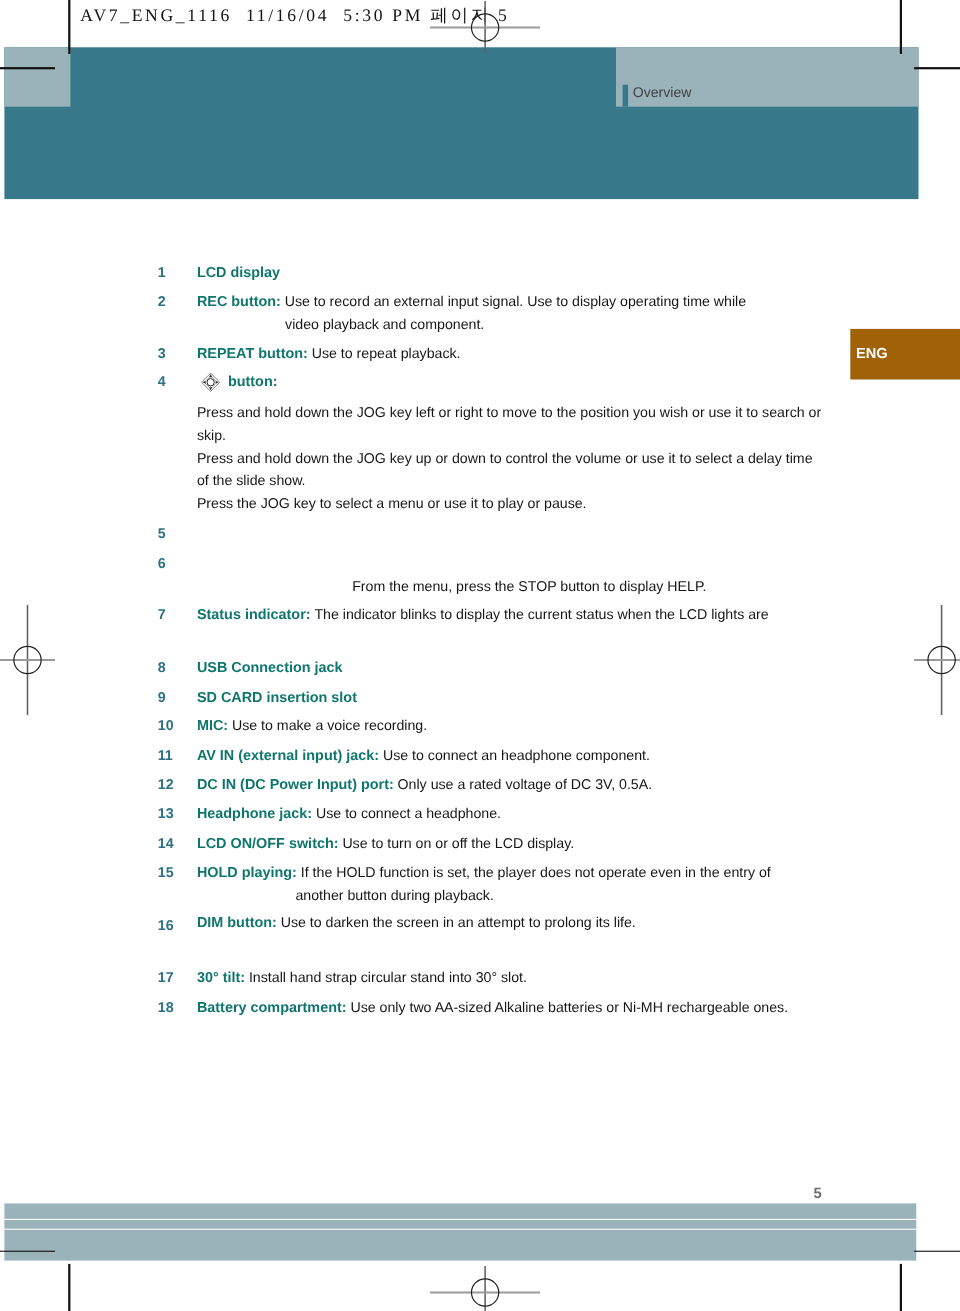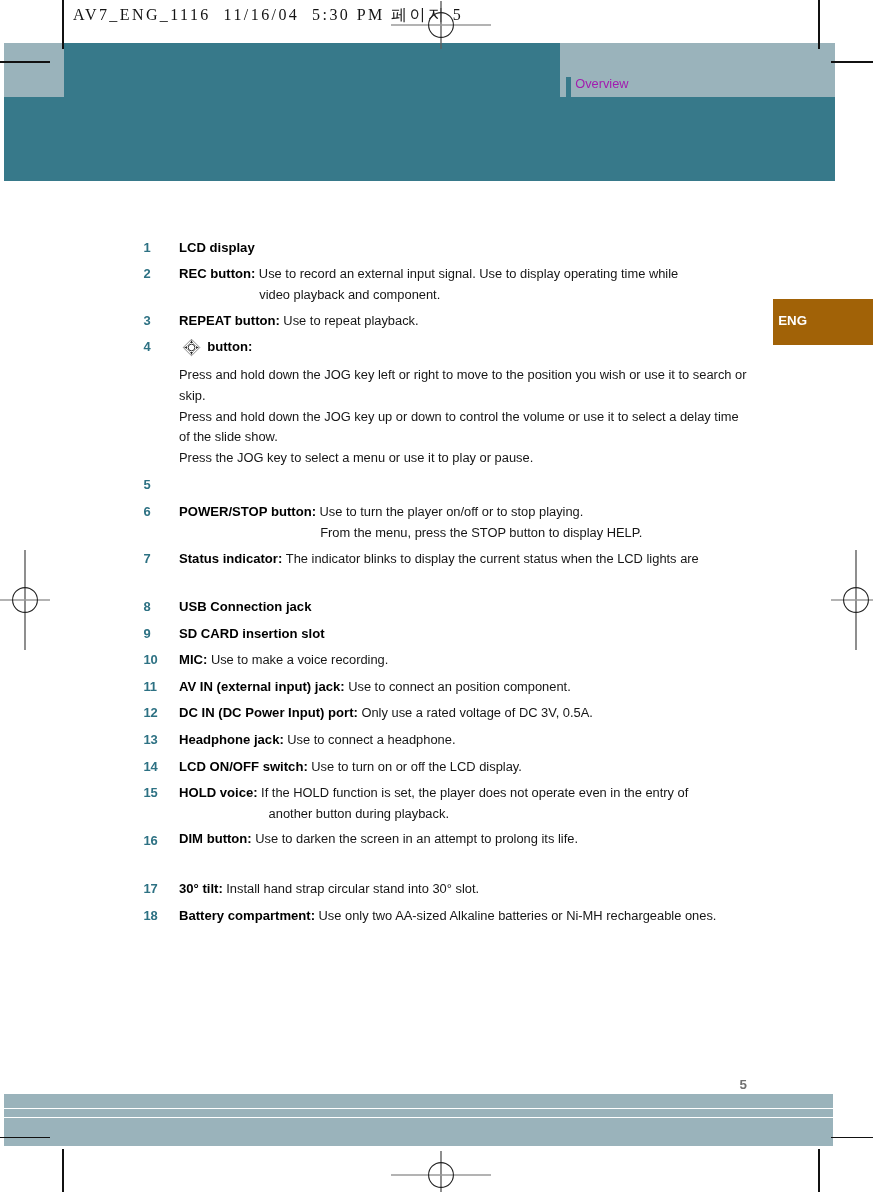--- a/index.html
+++ b/index.html
@@ -18,33 +18,33 @@
 
   
   .regmark{position:absolute;}
 
   
   .banner{position:absolute;left:4px;top:42.7px;width:830.5px;height:138px;background:#37798a;}
   .banner-sq-l{position:absolute;left:4px;top:42.7px;width:60px;height:54.2px;background:#9ab3bb;}
   .banner-sq-r{position:absolute;left:560px;top:42.7px;width:274.5px;height:54.2px;background:#9ab3bb;}
   .banner-tick{position:absolute;left:566.4px;top:76.9px;width:4.8px;height:20.1px;background:#37798a;}
   .banner-title{position:absolute;left:575.2px;top:75.7px;filter:opacity(100%);height:16px;line-height:16px;
-      font-size:12.8px;color:#a21caf;white-space:pre;}
+      font-size:12.8px;color:#404040;white-space:pre;}
 
   
   .engtab{position:absolute;left:773px;top:298.8px;width:93.4px;height:46.6px;background:#a16207;padding-left:28px;}
   .engtab .lab{position:absolute;left:5.2px;top:13.8px;filter:opacity(100%);height:16px;line-height:16px;
       font-size:13.3px;font-weight:bold;color:#ffffff;white-space:pre;}
 
   
   .ln{position:absolute;height:16px;line-height:16px;white-space:pre;filter:opacity(100%);
       font-size:12.89px;color:#161616;}
   .num{position:absolute;left:143.4px;height:16px;line-height:16px;white-space:pre;filter:opacity(100%);
       font-size:12.95px;font-weight:bold;color:#2d7183;}
-  .lbl{font-weight:bold;color:#000000;font-size:13.1px;}
+  .lbl{font-weight:bold;color:#0f766e;font-size:13.1px;}
   .desc{margin-left:3.5px;}
   .jogicon{position:absolute;}
 
   
   .fbar{position:absolute;left:3.9px;background:#9ab3bb;}
   .pagenum{position:absolute;left:739.6px;top:1077.7px;filter:opacity(100%);height:14px;line-height:14px;
       font-size:13.4px;font-weight:bold;color:#707070;}
 </style>
 </head>
 <body>
@@ -76,40 +76,39 @@
     <g fill="#232323">
       <path d="M100 22 L113 52 L87 52 Z"></path>
       <path d="M100 178 L113 148 L87 148 Z"></path>
       <path d="M22 100 L52 87 L52 113 Z"></path>
       <path d="M178 100 L148 87 L148 113 Z"></path>
     </g>
   </svg>
   <div class="ln" style="left:207.2px;top:339.4px"><span class="lbl">button:</span></div>
   <div class="num" style="top:477.4px">5</div>
   <div class="num" style="top:503.8px">6</div>
-  <div class="ln" style="left:179.0px;top:503.8px"><span class="lbl">POWER/STOP button:</span><span class="desc">Use to turn the player on/off or to stop playing.</span></div>
   <div class="ln" style="left:320.2px;top:524.8px">From the menu, press the STOP button to display HELP.</div>
   <div class="num" style="top:551.0px">7</div>
   <div class="ln" style="left:179.0px;top:551.0px"><span class="lbl">Status indicator:</span><span class="desc">The indicator blinks to display the current status when the LCD lights are</span></div>
   <div class="num" style="top:599.4px">8</div>
   <div class="ln" style="left:179.0px;top:599.4px"><span class="lbl">USB Connection jack</span><span class="desc"></span></div>
   <div class="num" style="top:625.8px">9</div>
   <div class="ln" style="left:179.0px;top:625.8px"><span class="lbl">SD CARD insertion slot</span><span class="desc"></span></div>
   <div class="num" style="top:652.4px">10</div>
   <div class="ln" style="left:179.0px;top:652.4px"><span class="lbl">MIC:</span><span class="desc">Use to make a voice recording.</span></div>
   <div class="num" style="top:678.8px">11</div>
-  <div class="ln" style="left:179.0px;top:678.8px"><span class="lbl">AV IN (external input) jack:</span><span class="desc">Use to connect an position component.</span></div>
+  <div class="ln" style="left:179.0px;top:678.8px"><span class="lbl">AV IN (external input) jack:</span><span class="desc">Use to connect an headphone component.</span></div>
   <div class="num" style="top:705.1px">12</div>
   <div class="ln" style="left:179.0px;top:705.1px"><span class="lbl">DC IN (DC Power Input) port:</span><span class="desc">Only use a rated voltage of DC 3V, 0.5A.</span></div>
   <div class="num" style="top:731.8px">13</div>
   <div class="ln" style="left:179.0px;top:731.8px"><span class="lbl">Headphone jack:</span><span class="desc">Use to connect a headphone.</span></div>
   <div class="num" style="top:758.6px">14</div>
   <div class="ln" style="left:179.0px;top:758.6px"><span class="lbl">LCD ON/OFF switch:</span><span class="desc">Use to turn on or off the LCD display.</span></div>
   <div class="num" style="top:785.3px">15</div>
-  <div class="ln" style="left:179.0px;top:785.3px"><span class="lbl">HOLD voice:</span><span class="desc">If the HOLD function is set, the player does not operate even in the entry of</span></div>
+  <div class="ln" style="left:179.0px;top:785.3px"><span class="lbl">HOLD playing:</span><span class="desc">If the HOLD function is set, the player does not operate even in the entry of</span></div>
   <div class="ln" style="left:268.6px;top:806.3px">another button during playback.</div>
   <div class="num" style="top:832.6px">16</div>
   <div class="ln" style="left:179.0px;top:831px"><span class="lbl">DIM button:</span><span class="desc">Use to darken the screen in an attempt to prolong its life.</span></div>
   <div class="num" style="top:881.2px">17</div>
   <div class="ln" style="left:179.0px;top:881.2px"><span class="lbl">30° tilt:</span><span class="desc">Install hand strap circular stand into 30° slot.</span></div>
   <div class="num" style="top:908.0px">18</div>
   <div class="ln" style="left:179.0px;top:908.0px"><span class="lbl">Battery compartment:</span><span class="desc">Use only two AA-sized Alkaline batteries or Ni-MH rechargeable ones.</span></div>
   <div class="ln" style="left:179.0px;top:367.0px">Press and hold down the JOG key left or right to move to the position you wish or use it to search or</div>
   <div class="ln" style="left:179.0px;top:387.8px">skip.</div>
   <div class="ln" style="left:179.0px;top:408.5px">Press and hold down the JOG key up or down to control the volume or use it to select a delay time</div>

